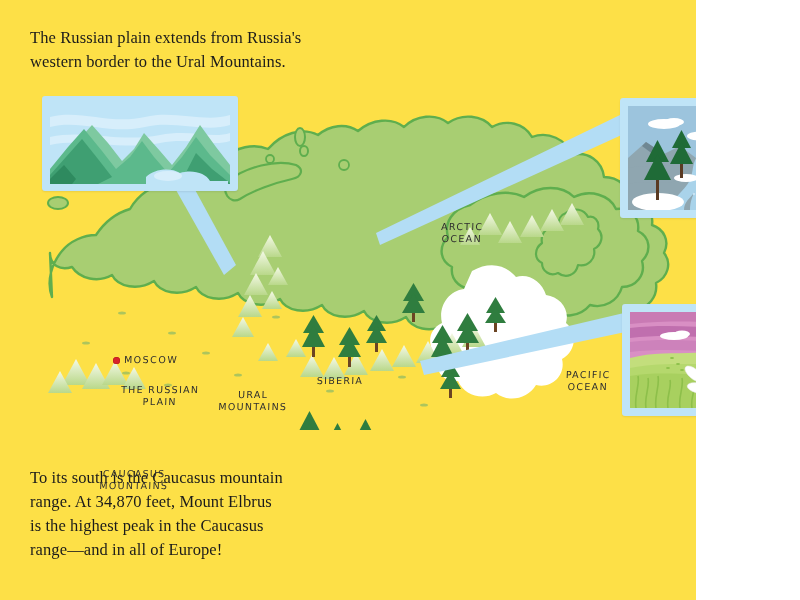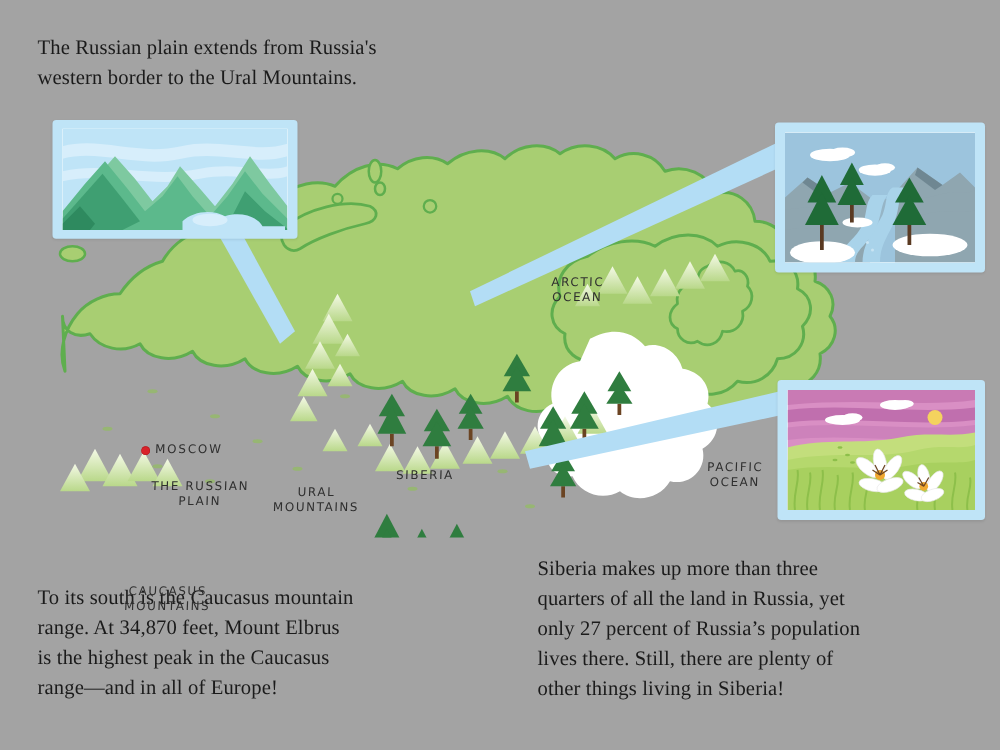--- a/index.html
+++ b/index.html
@@ -1,20 +1,20 @@
 <!DOCTYPE html>
 <html><head>
 <meta charset="utf-8">
 <style>
   html,body{margin:0;padding:0;}
   body{
     width:800px;height:600px;background:#ffffff;overflow:hidden;
     font-family:"Liberation Serif", serif;position:relative;
   }
-  .page{position:relative;width:800px;height:600px;overflow:hidden;background:#a3a3a3;}
+  .page{position:relative;width:696px;height:600px;overflow:hidden;background:#fde047;}
 
   
   .copy{
     position:absolute;
     font-family:"Liberation Serif", serif;
     font-size:16.5px;
     line-height:24px;
     color:#1b1b1b;
     white-space:pre-line;
     letter-spacing:.1px;
@@ -69,25 +69,20 @@
 <body>
 
 <div class="page">
 
   <div class="copy" id="copy-tl">The Russian plain extends from Russia's
 western border to the Ural Mountains.</div>
   <div class="copy" id="copy-bl">To its south is the Caucasus mountain
 range. At 34,870 feet, Mount Elbrus
 is the highest peak in the Caucasus
 range—and in all of Europe!</div>
-  <div class="copy" id="copy-br">Siberia makes up more than three
-quarters of all the land in Russia, yet
-only 27 percent of Russia’s population
-lives there. Still, there are plenty of
-other things living in Siberia!</div>
 
   <div id="map-area">
     <svg id="map-svg" width="800" height="345" viewBox="0 0 800 345">
       <defs>
         <clipPath id="landclip">
           <path d="M58,140 L74,128 L92,131 L104,124 L102,112 L118,104 L140,100
                    L166,96 L190,92 L214,86 L238,78 L258,70 L276,56 L292,44
                    L308,38 L320,46 L330,58 L346,54 L362,44 L378,38 L396,44
                    L410,38 L424,30 L442,24 L460,30 L476,24 L492,30 L504,42
                    L516,36 L530,44 L540,58 L552,52 L566,60 L574,74 L588,70

